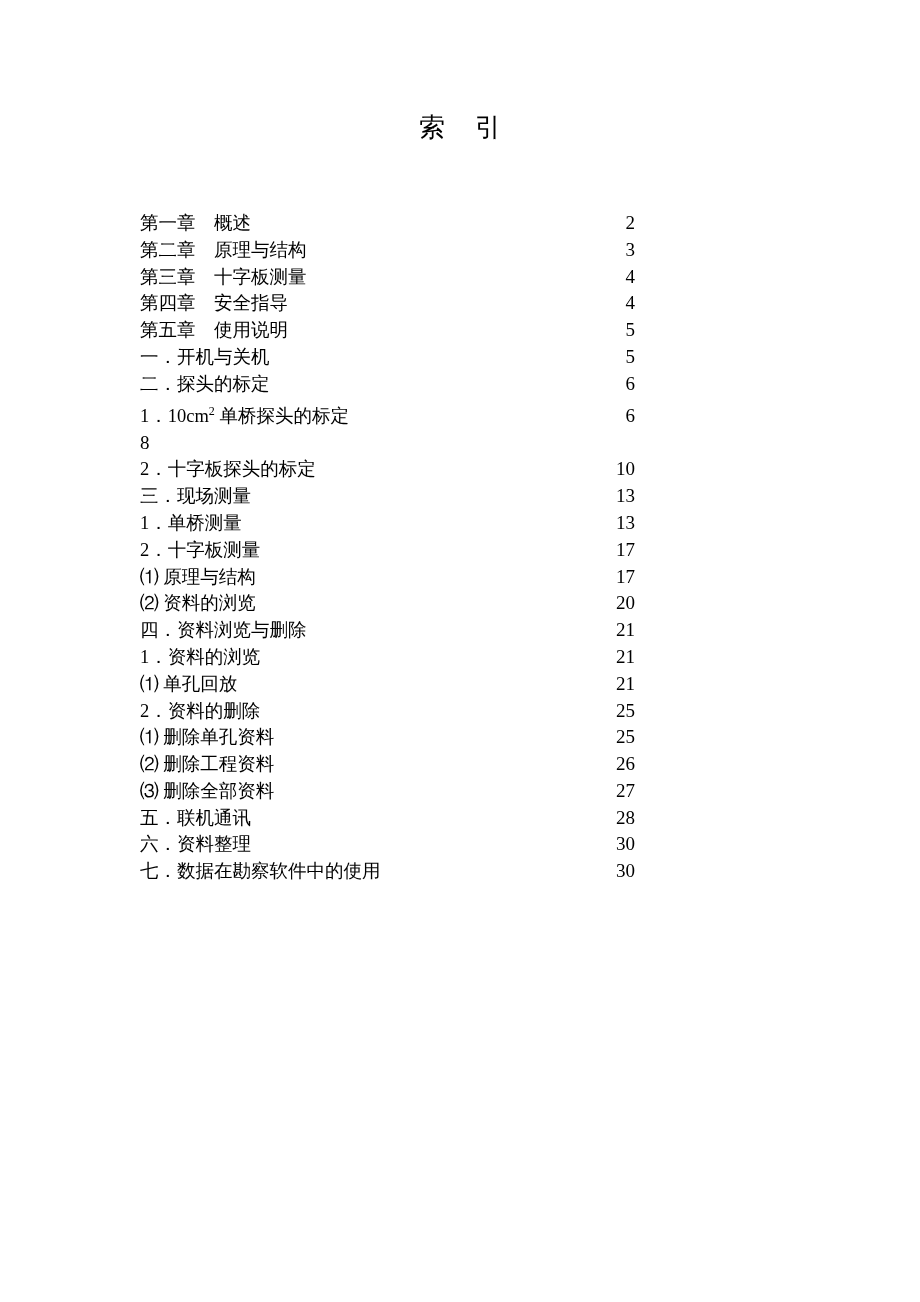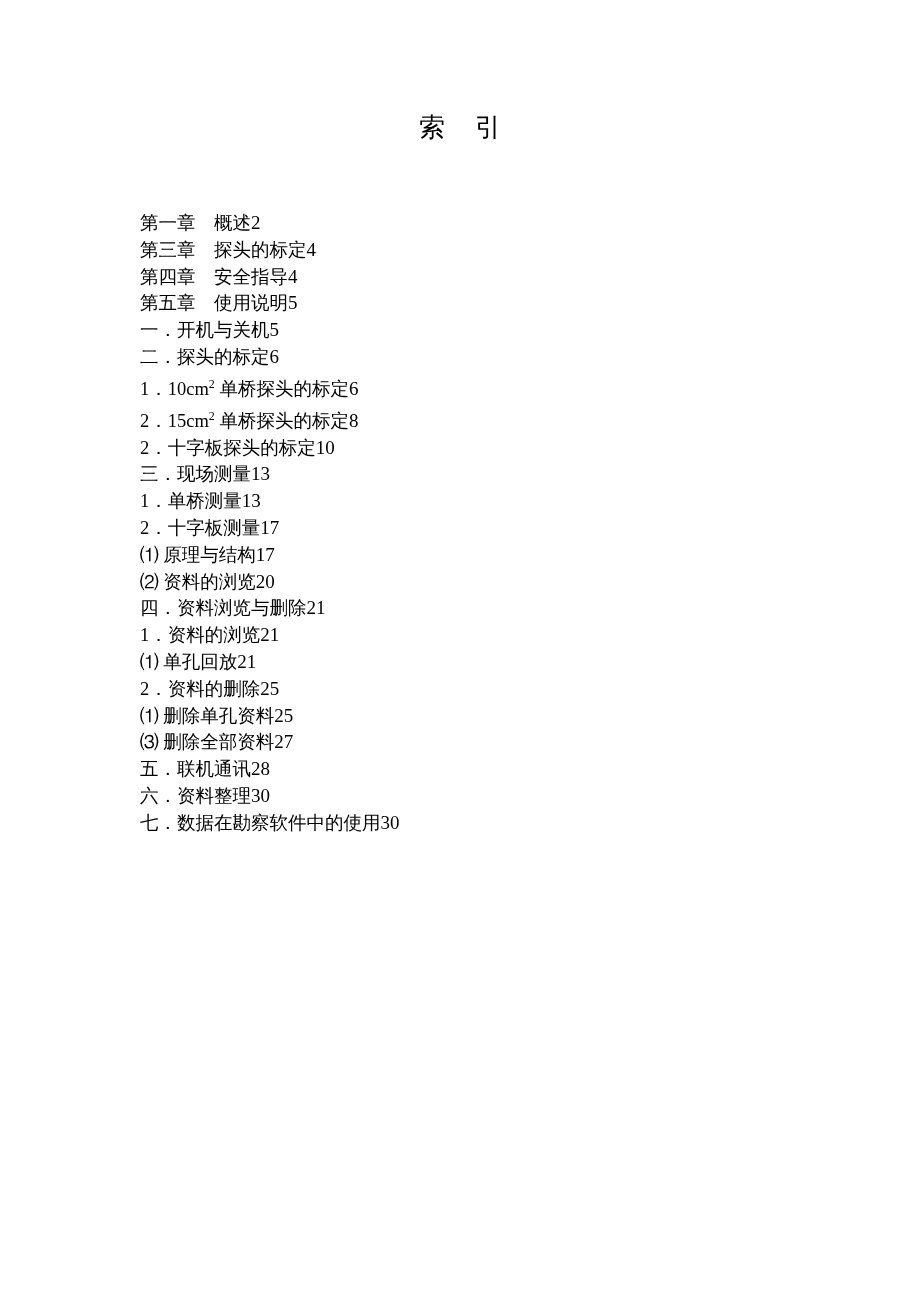--- a/index.html
+++ b/index.html
@@ -23,21 +23,21 @@
       font-weight: normal;
       letter-spacing: 30px;
       margin-bottom: 65px;
       padding-left: 30px;
     }
     .toc {
       padding: 0 0 0 0;
     }
     .toc-entry {
       display: flex;
-      justify-content: flex-start;
+      justify-content: space-between;
       align-items: baseline;
       font-size: 18.5px;
       line-height: 26.8px;
     }
     .toc-label {
       white-space: nowrap;
     }
     .toc-page {
       white-space: nowrap;
       font-family: "Times New Roman", serif;
@@ -53,21 +53,25 @@
 <body>
 
 <div class="page-container">
   <h1 class="title">索引</h1>
   <div class="toc">
     <div class="toc-entry">
       <span class="toc-label">第一章　概述</span>
       <span class="toc-page">2</span>
     </div>
     <div class="toc-entry">
-      <span class="toc-label">第三章　探头的标定</span>
+      <span class="toc-label">第二章　原理与结构</span>
+      <span class="toc-page">3</span>
+    </div>
+    <div class="toc-entry">
+      <span class="toc-label">第三章　十字板测量</span>
       <span class="toc-page">4</span>
     </div>
     <div class="toc-entry">
       <span class="toc-label">第四章　安全指导</span>
       <span class="toc-page">4</span>
     </div>
     <div class="toc-entry">
       <span class="toc-label">第五章　使用说明</span>
       <span class="toc-page">5</span>
     </div>
@@ -77,21 +81,20 @@
     </div>
     <div class="toc-entry">
       <span class="toc-label">二．探头的标定</span>
       <span class="toc-page">6</span>
     </div>
     <div class="toc-entry">
       <span class="toc-label">1．10cm<span class="sup">2</span> 单桥探头的标定</span>
       <span class="toc-page">6</span>
     </div>
     <div class="toc-entry">
-      <span class="toc-label">2．15cm<span class="sup">2</span> 单桥探头的标定</span>
       <span class="toc-page">8</span>
     </div>
     <div class="toc-entry">
       <span class="toc-label">2．十字板探头的标定</span>
       <span class="toc-page">10</span>
     </div>
     <div class="toc-entry">
       <span class="toc-label">三．现场测量</span>
       <span class="toc-page">13</span>
     </div>
@@ -125,20 +128,24 @@
     </div>
     <div class="toc-entry">
       <span class="toc-label">2．资料的删除</span>
       <span class="toc-page">25</span>
     </div>
     <div class="toc-entry">
       <span class="toc-label">⑴ 删除单孔资料</span>
       <span class="toc-page">25</span>
     </div>
     <div class="toc-entry">
+      <span class="toc-label">⑵ 删除工程资料</span>
+      <span class="toc-page">26</span>
+    </div>
+    <div class="toc-entry">
       <span class="toc-label">⑶ 删除全部资料</span>
       <span class="toc-page">27</span>
     </div>
     <div class="toc-entry">
       <span class="toc-label">五．联机通讯</span>
       <span class="toc-page">28</span>
     </div>
     <div class="toc-entry">
       <span class="toc-label">六．资料整理</span>
       <span class="toc-page">30</span>

